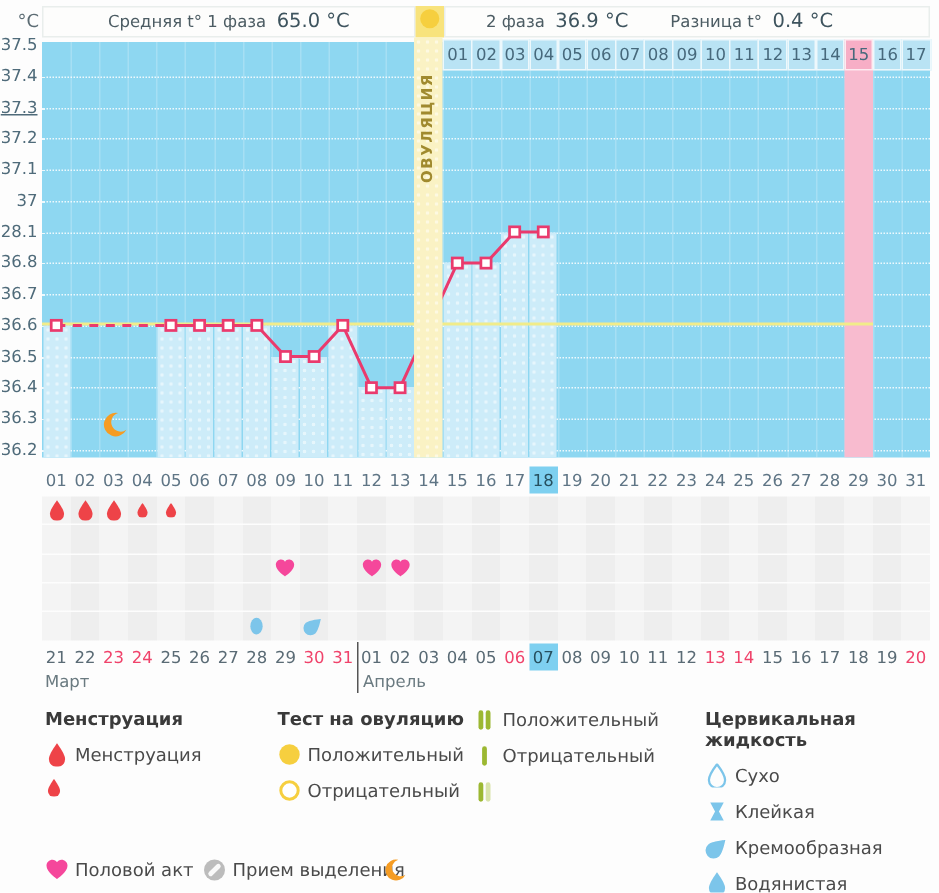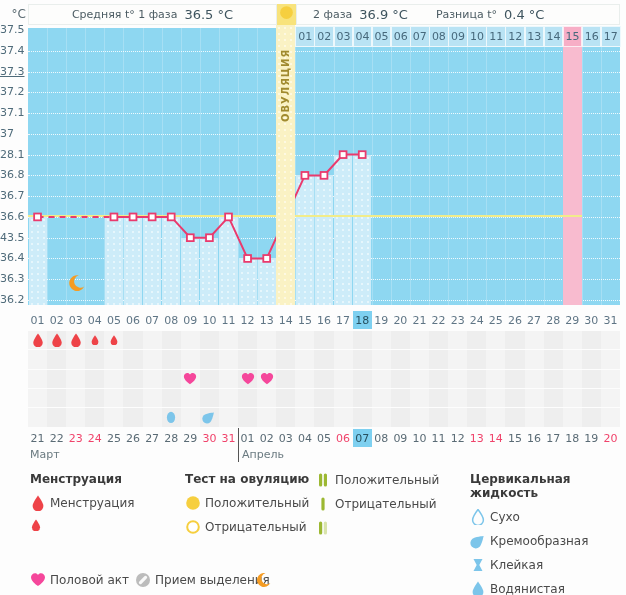--- a/index.html
+++ b/index.html
@@ -4,21 +4,21 @@
 <style>
   html,body{margin:0;padding:0;}
   body{font-family:"DejaVu Sans","Liberation Sans",sans-serif;background:#fff;}
   #page{position:relative;width:626px;height:595px;background:#fdfdfd;overflow:hidden;}
   
   .hbox{position:absolute;top:4px;height:21px;background:#fdfdfc;border:1px solid #e9eeec;
         display:flex;align-items:center;font-size:11px;color:#4c5c63;box-sizing:border-box;}
   .hval{font-size:13px;color:#3e545e;margin-left:7px;}
   #ovu-head{position:absolute;top:4px;height:21px;background:#f8e37c;display:flex;align-items:center;justify-content:center;box-sizing:border-box;}
   #unit-label{position:absolute;left:2px;top:7px;width:24px;text-align:right;font-size:12px;color:#5b6b73;}
-  .ytick{position:absolute;left:0;width:25px;text-align:left;font-size:11px;color:#4f6b7a;}
+  .ytick{position:absolute;left:0;width:25px;text-align:right;font-size:11px;color:#4f6b7a;}
   
   #plot{position:absolute;left:28px;top:28px;width:592px;height:277px;background:#8ed7f1;overflow:hidden;}
   .grid{position:absolute;left:0;width:100%;height:0;border-top:1px dotted rgba(255,255,255,.85);}
   .colsep{position:absolute;top:0;bottom:0;width:1px;background:rgba(255,255,255,.22);}
   .bar{position:absolute;background:#cdecf9;background-image:radial-gradient(rgba(255,255,255,.5) 1px,transparent 1.4px);background-size:6px 6px;}
   #tempsvg{position:absolute;left:0;top:0;}
   .cell{position:absolute;display:flex;align-items:center;justify-content:center;font-size:11px;box-sizing:border-box;}
   .dpo{background:#b9e3f4;border:1px solid rgba(255,255,255,.75);color:#47697c;}
   .dpo.pms{background:#f7aec6;}
   .cycle{color:#5f7585;}
@@ -41,46 +41,46 @@
 </style>
 </head>
 <body>
 
 <div id="page">
 
   <div id="unit-label">°C</div>
 
   <div class="hbox" style="left:28px;width:249px;justify-content:center;">
     <span>Средняя t° 1 фаза</span>
-    <span class="hval">36.5 °C</span>
+    <span class="hval">65.0 °C</span>
   </div>
   <div id="ovu-head" style="left:277px;width:19px;">
     <span id="ovu-head-icon"><svg width="15" height="15" viewBox="0 0 16 16">
           <circle cx="8" cy="8" r="6.8" fill="#f6cf3f"></circle>
         </svg></span>
   </div>
-  <div class="hbox" style="left:296px;width:324px;padding-left:16px;">
+  <div class="hbox" style="left:296px;width:324px;padding-left:27px;">
     <span>2 фаза</span>
     <span class="hval">36.9 °C</span>
     <span style="margin-left:28px;">Разница t°</span>
     <span class="hval">0.4 °C</span>
   </div>
 
   <div id="yaxis">
       <div class="ytick" style="top: 23px;">37.5</div>
       <div class="ytick" style="top: 43.77px;">37.4</div>
       <div class="ytick" style="top: 64.54px; text-decoration: underline;">37.3</div>
       <div class="ytick" style="top: 85.31px;">37.2</div>
       <div class="ytick" style="top: 106.08px;">37.1</div>
       <div class="ytick" style="top: 126.85px;">37</div>
       <div class="ytick" style="top: 147.62px;">28.1</div>
       <div class="ytick" style="top: 168.39px;">36.8</div>
       <div class="ytick" style="top: 189.16px;">36.7</div>
       <div class="ytick" style="top: 209.93px;">36.6</div>
-      <div class="ytick" style="top: 230.7px;">43.5</div>
+      <div class="ytick" style="top: 230.7px;">36.5</div>
       <div class="ytick" style="top: 251.47px;">36.4</div>
       <div class="ytick" style="top: 272.24px;">36.3</div>
       <div class="ytick" style="top: 293.01px;">36.2</div>
     </div>
 
   <div id="plot">
       <div class="colsep" style="left: 19.0968px;"></div>
       <div class="colsep" style="left: 38.1935px;"></div>
       <div class="colsep" style="left: 57.2903px;"></div>
       <div class="colsep" style="left: 76.3871px;"></div>
@@ -362,34 +362,34 @@
           <span class="licon">
             <svg width="16" height="16" viewBox="0 0 16 16">
               <path d="M8 0.5 C8 0.5 2.6 7.6 2.6 11 a5.4 5.4 0 0 0 10.8 0 C13.4 7.6 8 0.5 8 0.5 Z" fill="none" stroke="#7cc5ea" stroke-width="1.5"></path>
             </svg>
           </span>
           <span class="llabel">Сухо</span>
         </div>
         <div class="litem">
           <span class="licon">
             <svg width="16" height="16" viewBox="0 0 16 16">
+              <path d="M3.5 2 H12.5 L9.3 8 L12.5 14 H3.5 L6.7 8 Z" fill="#7cc5ea"></path>
+            </svg>
+          </span>
+          <span class="llabel">Клейкая</span>
+        </div>
+        <div class="litem">
+          <span class="licon">
+            <svg width="16" height="16" viewBox="0 0 16 16">
               <g transform="rotate(48 8 8)">
                 <path d="M8 0.5 C8 0.5 2.6 7.6 2.6 11 a5.4 5.4 0 0 0 10.8 0 C13.4 7.6 8 0.5 8 0.5 Z" fill="#7cc5ea"></path>
               </g>
             </svg>
           </span>
           <span class="llabel">Кремообразная</span>
-        </div>
-        <div class="litem">
-          <span class="licon">
-            <svg width="16" height="16" viewBox="0 0 16 16">
-              <path d="M3.5 2 H12.5 L9.3 8 L12.5 14 H3.5 L6.7 8 Z" fill="#7cc5ea"></path>
-            </svg>
-          </span>
-          <span class="llabel">Клейкая</span>
         </div>
         <div class="litem">
           <span class="licon">
             <svg width="16" height="16" viewBox="0 0 16 16">
               <path d="M8 0.5 C8 0.5 2.6 7.6 2.6 11 a5.4 5.4 0 0 0 10.8 0 C13.4 7.6 8 0.5 8 0.5 Z" fill="#7cc5ea"></path>
             </svg>
           </span>
           <span class="llabel">Водянистая</span>
         </div>
       </div>

